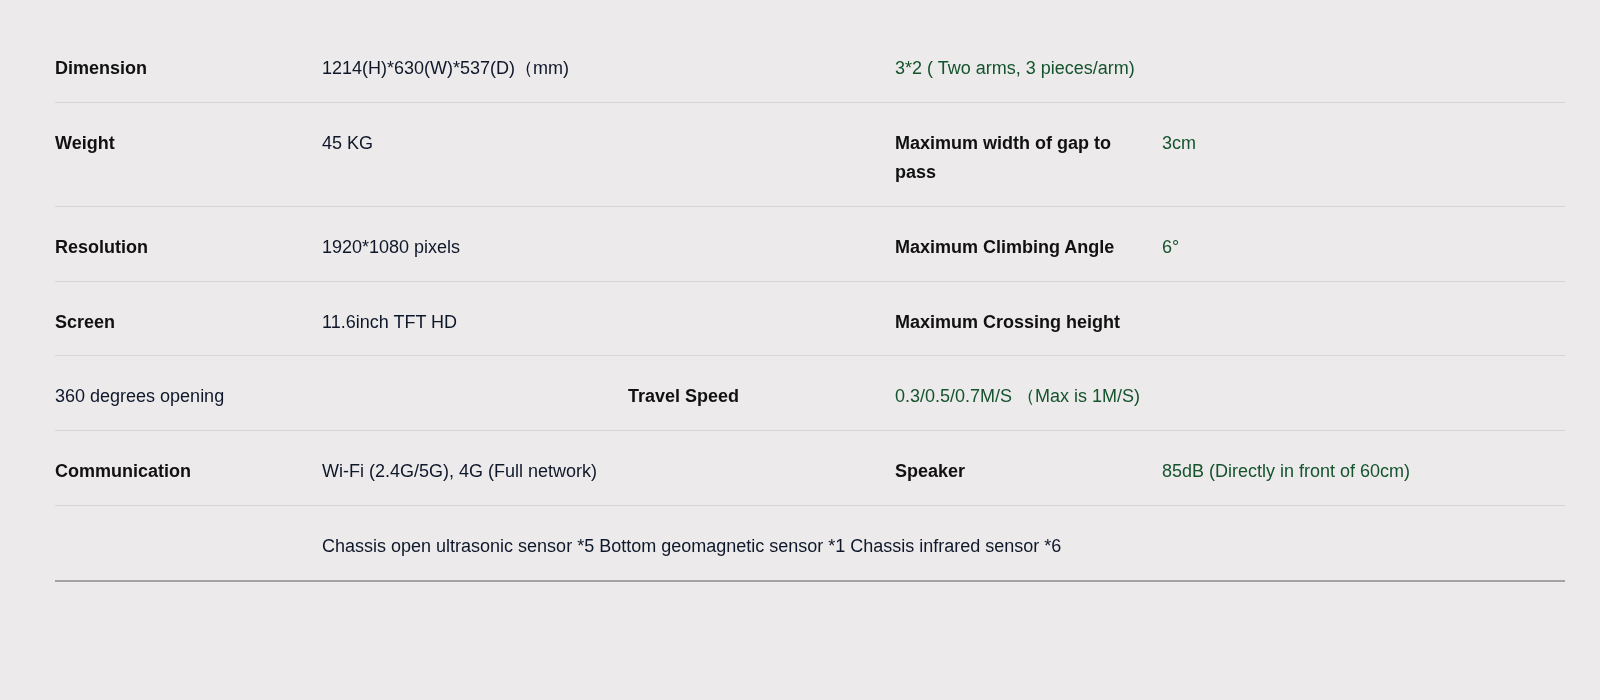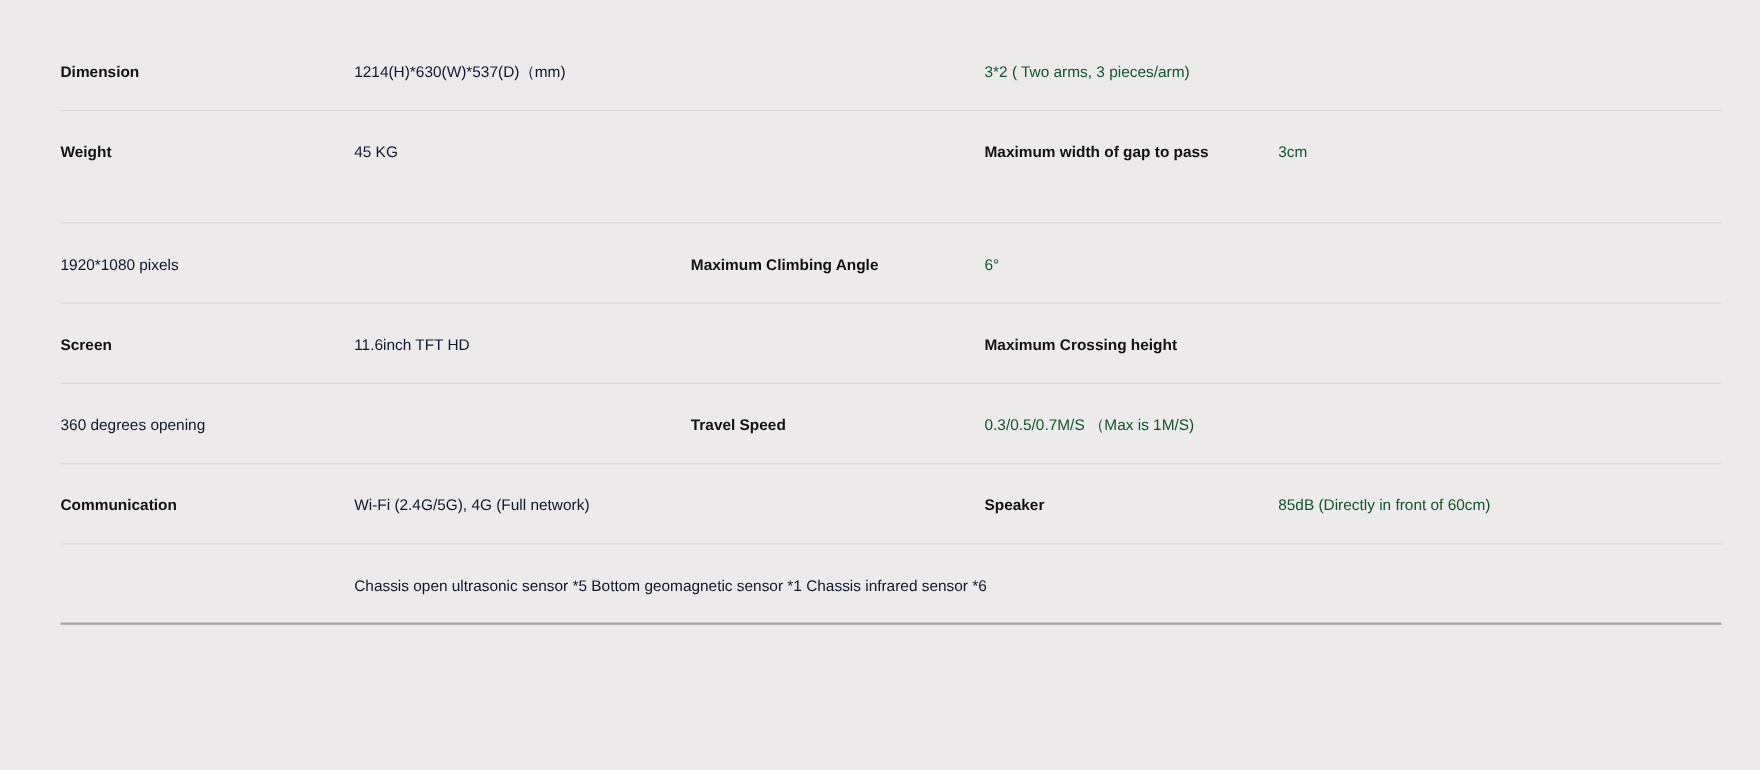--- a/index.html
+++ b/index.html
@@ -26,21 +26,21 @@
     border-bottom: 1px solid #d8d6d6;
     min-height: 73px;
     box-sizing: border-box;
   }
   .spec-row:last-child {
     border-bottom: 2px solid #a3a3a3;
   }
   .cell {
     box-sizing: border-box;
     padding: 26px 0 18px 0;
-    font-size: 14px;
+    font-size: 18px;
     line-height: 1.65;
   }
   .label {
     width: 267px;
     font-weight: bold;
     color: #111111;
     padding-right: 10px;
   }
   .value {
     width: 573px;
@@ -81,20 +81,21 @@
   </div>
 
   <div class="spec-row row-tall">
     <div class="cell label">Weight</div>
     <div class="cell value">45 KG</div>
     <div class="cell label2">Maximum width of gap to pass</div>
     <div class="cell value2">3cm</div>
   </div>
 
   <div class="spec-row">
+    <div class="cell label">Resolution</div>
     <div class="cell value">1920*1080 pixels</div>
     <div class="cell label2">Maximum Climbing Angle</div>
     <div class="cell value2">6°</div>
   </div>
 
   <div class="spec-row">
     <div class="cell label">Screen</div>
     <div class="cell value">11.6inch TFT HD</div>
     <div class="cell label2">Maximum Crossing height</div>
   </div>

